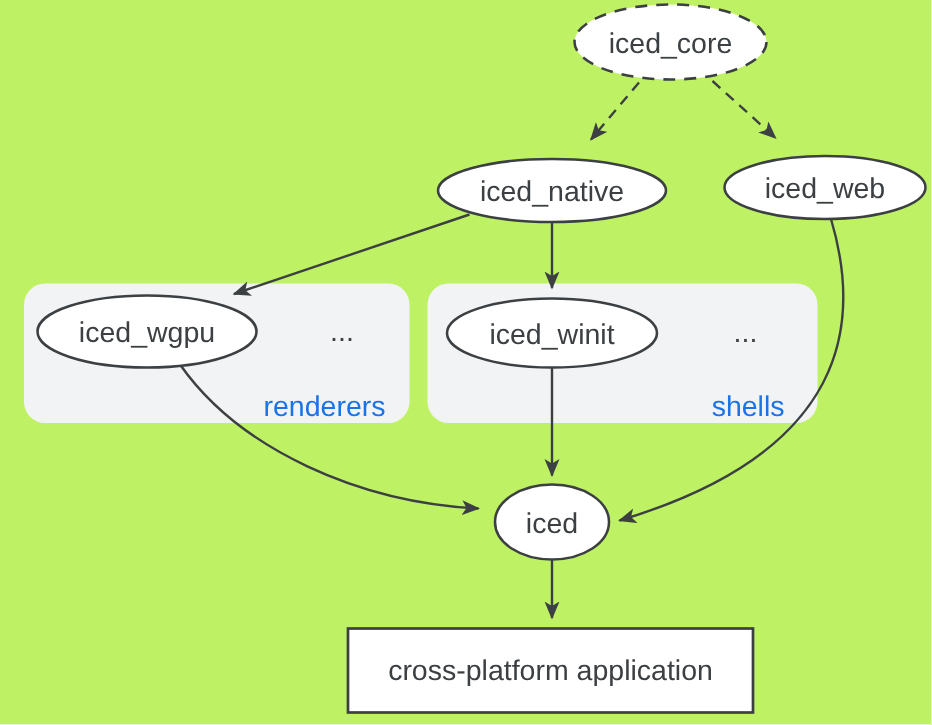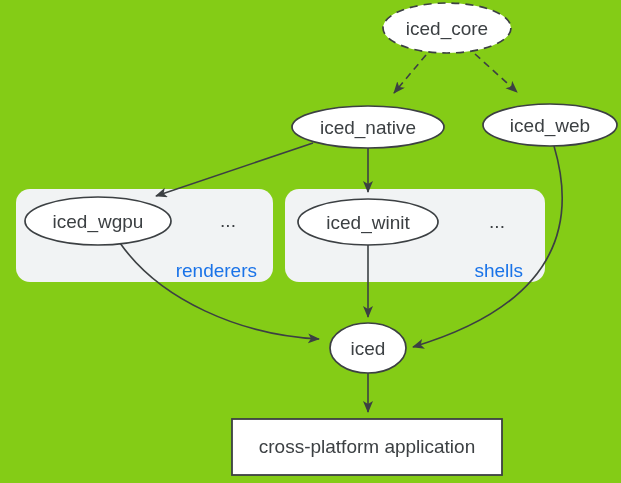--- a/index.html
+++ b/index.html
@@ -4,21 +4,21 @@
 <style>
   html, body {
     margin: 0;
     padding: 0;
     background: #ffffff;
   }
   .canvas {
     position: relative;
     width: 621px;
     height: 483px;
-    background: #84cc16;
+    background: #bef264;
     font-family: "Liberation Sans", sans-serif;
     overflow: hidden;
   }
   svg { display: block; }
   .node-label {
     font-family: "Liberation Sans", sans-serif;
     font-size: 19px;
     fill: #3c4043;
   }
   .group-label {

